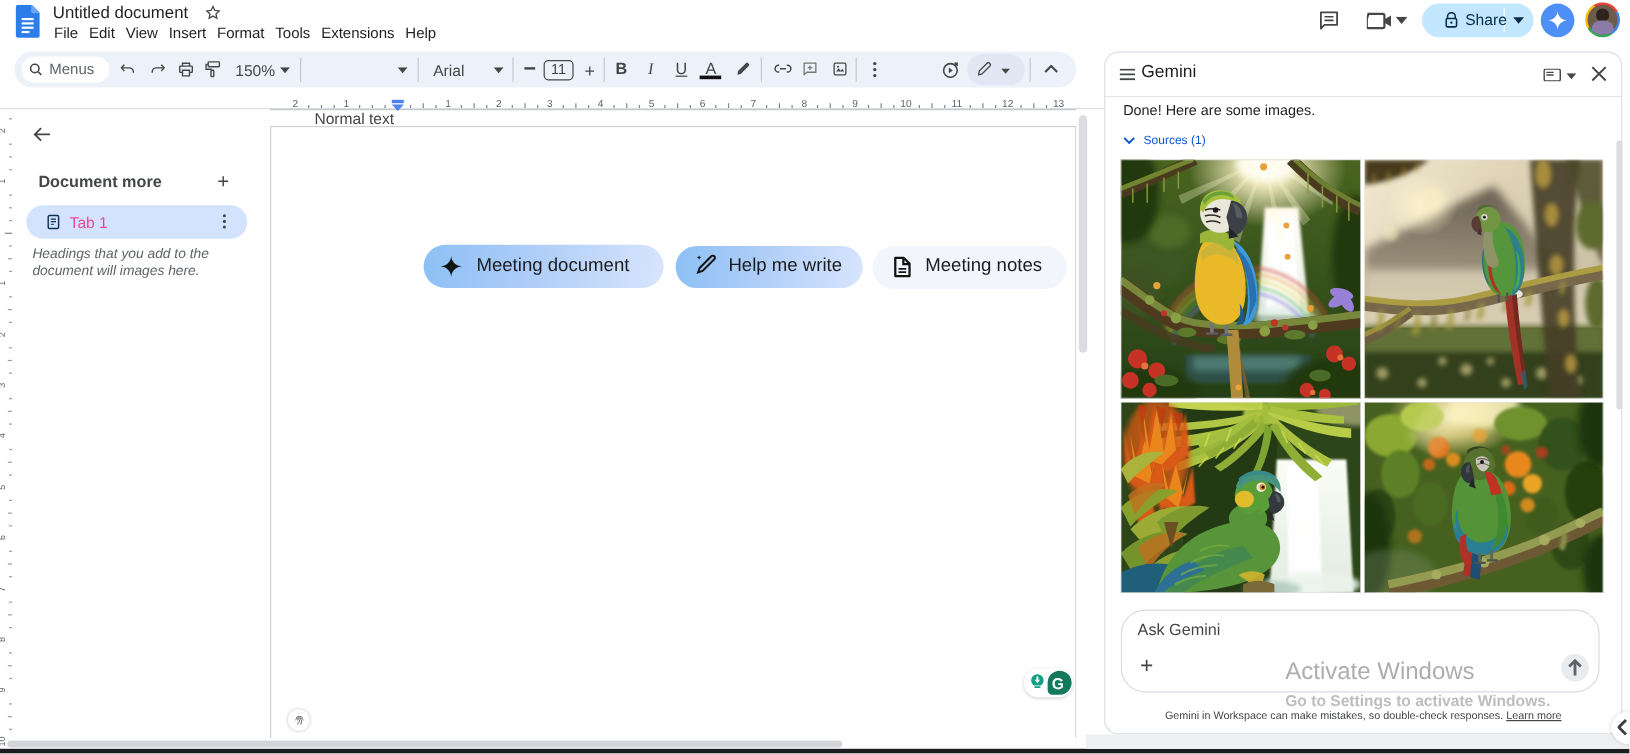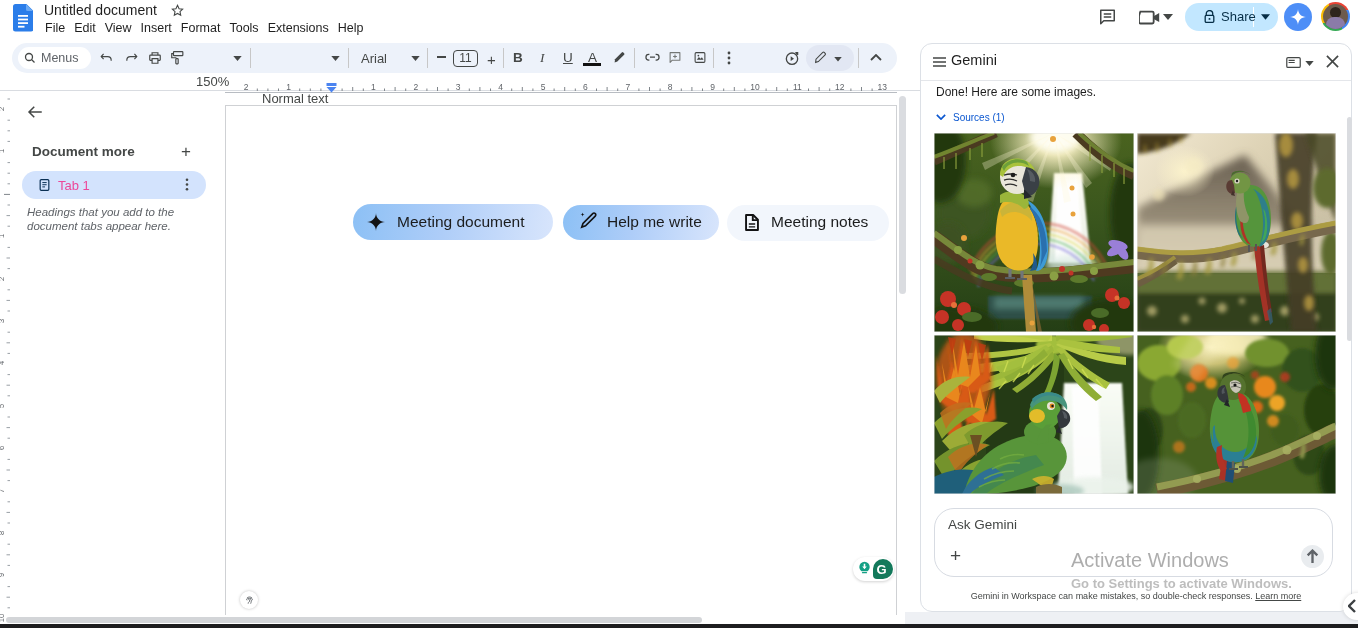--- a/index.html
+++ b/index.html
@@ -90,21 +90,21 @@
       <path d="M7 13 h10 v8 h-10z" fill="#edf2fa"></path>
     </svg>
   <svg class="abs" style="left:170px;top:50px" width="14" height="16" viewBox="0 0 24 26">
       <g fill="none" stroke="#444746" stroke-width="2">
         <rect x="6" y="2" width="16" height="7" rx="1"></rect>
         <path d="M6 5.5 H3 v7 h8"></path>
         <rect x="10" y="14" width="4" height="9" rx="1"></rect>
       </g>
     </svg>
 
-  <div class="abs" style="left:196px;top:51px;font-size:13px;color:#444746;margin-top:23px;">150%</div>
+  <div class="abs" style="left:196px;top:51px;font-size:13px;color:#444746;">150%</div>
   <svg class="abs" style="left:233px;top:56px" width="9" height="5" viewBox="0 0 10 6">
       <path d="M0 0 h10 l-5 6z" fill="#444746"></path>
     </svg>
   <div class="abs" style="left:250px;top:48px;width:1px;height:20px;background:#c7c7c7;"></div>
   <div class="abs" style="left:262px;top:51px;font-size:13px;color:#444746;margin-top:40px;">Normal text</div>
   <svg class="abs" style="left:331px;top:56px" width="9" height="5" viewBox="0 0 10 6">
       <path d="M0 0 h10 l-5 6z" fill="#444746"></path>
     </svg>
   <div class="abs" style="left:348px;top:48px;width:1px;height:20px;background:#c7c7c7;"></div>
   <div class="abs" style="left:361px;top:51px;font-size:13px;color:#444746;">Arial</div>
@@ -224,21 +224,21 @@
   <svg class="abs" style="left:38px;top:178px" width="13" height="14" viewBox="0 0 24 24">
       <rect x="4" y="2" width="16" height="20" rx="2" fill="none" stroke="#0a3055" stroke-width="2.2"></rect>
       <path d="M8 7.5 h8 M8 11.5 h8 M8 15.5 h5" stroke="#0a3055" stroke-width="1.8"></path>
     </svg>
   <div class="abs" style="left:58px;top:178px;font-size:13px;font-weight:500;color:#ec4899;">Tab 1</div>
   <svg class="abs" style="left:185px;top:178px" width="4" height="13" viewBox="0 0 4 13">
       <circle cx="2" cy="1.8" r="1.3" fill="#444746"></circle>
       <circle cx="2" cy="6.5" r="1.3" fill="#444746"></circle>
       <circle cx="2" cy="11.2" r="1.3" fill="#444746"></circle>
     </svg>
-  <div class="abs" style="left:27px;top:206px;width:160px;font-size:11.5px;font-style:italic;color:#5f6368;line-height:13.5px;">Headings that you add to the document tabs appear here.</div>
+  <div class="abs" style="left:27px;top:206px;width:160px;font-size:11.5px;font-style:italic;color:#5f6368;line-height:13.5px;">Headings that you add to the document will images here.</div>
 
   <div id="hruler" class="abs" style="left:225px;top:79px;width:672px;height:12px;"><svg width="672" height="12" viewBox="0 0 672 12">
         <rect x="31.8" y="7.5" width="1" height="2.5" fill="#80868b"></rect>
         <rect x="42.4" y="7.5" width="1" height="2.5" fill="#80868b"></rect>
         <rect x="53.0" y="7.5" width="1" height="2.5" fill="#80868b"></rect>
         <rect x="74.2" y="7.5" width="1" height="2.5" fill="#80868b"></rect>
         <rect x="84.8" y="7.5" width="1" height="2.5" fill="#80868b"></rect>
         <rect x="95.4" y="7.5" width="1" height="2.5" fill="#80868b"></rect>
         <rect x="116.6" y="7.5" width="1" height="2.5" fill="#80868b"></rect>
         <rect x="127.2" y="6" width="1" height="4" fill="#80868b"></rect>

